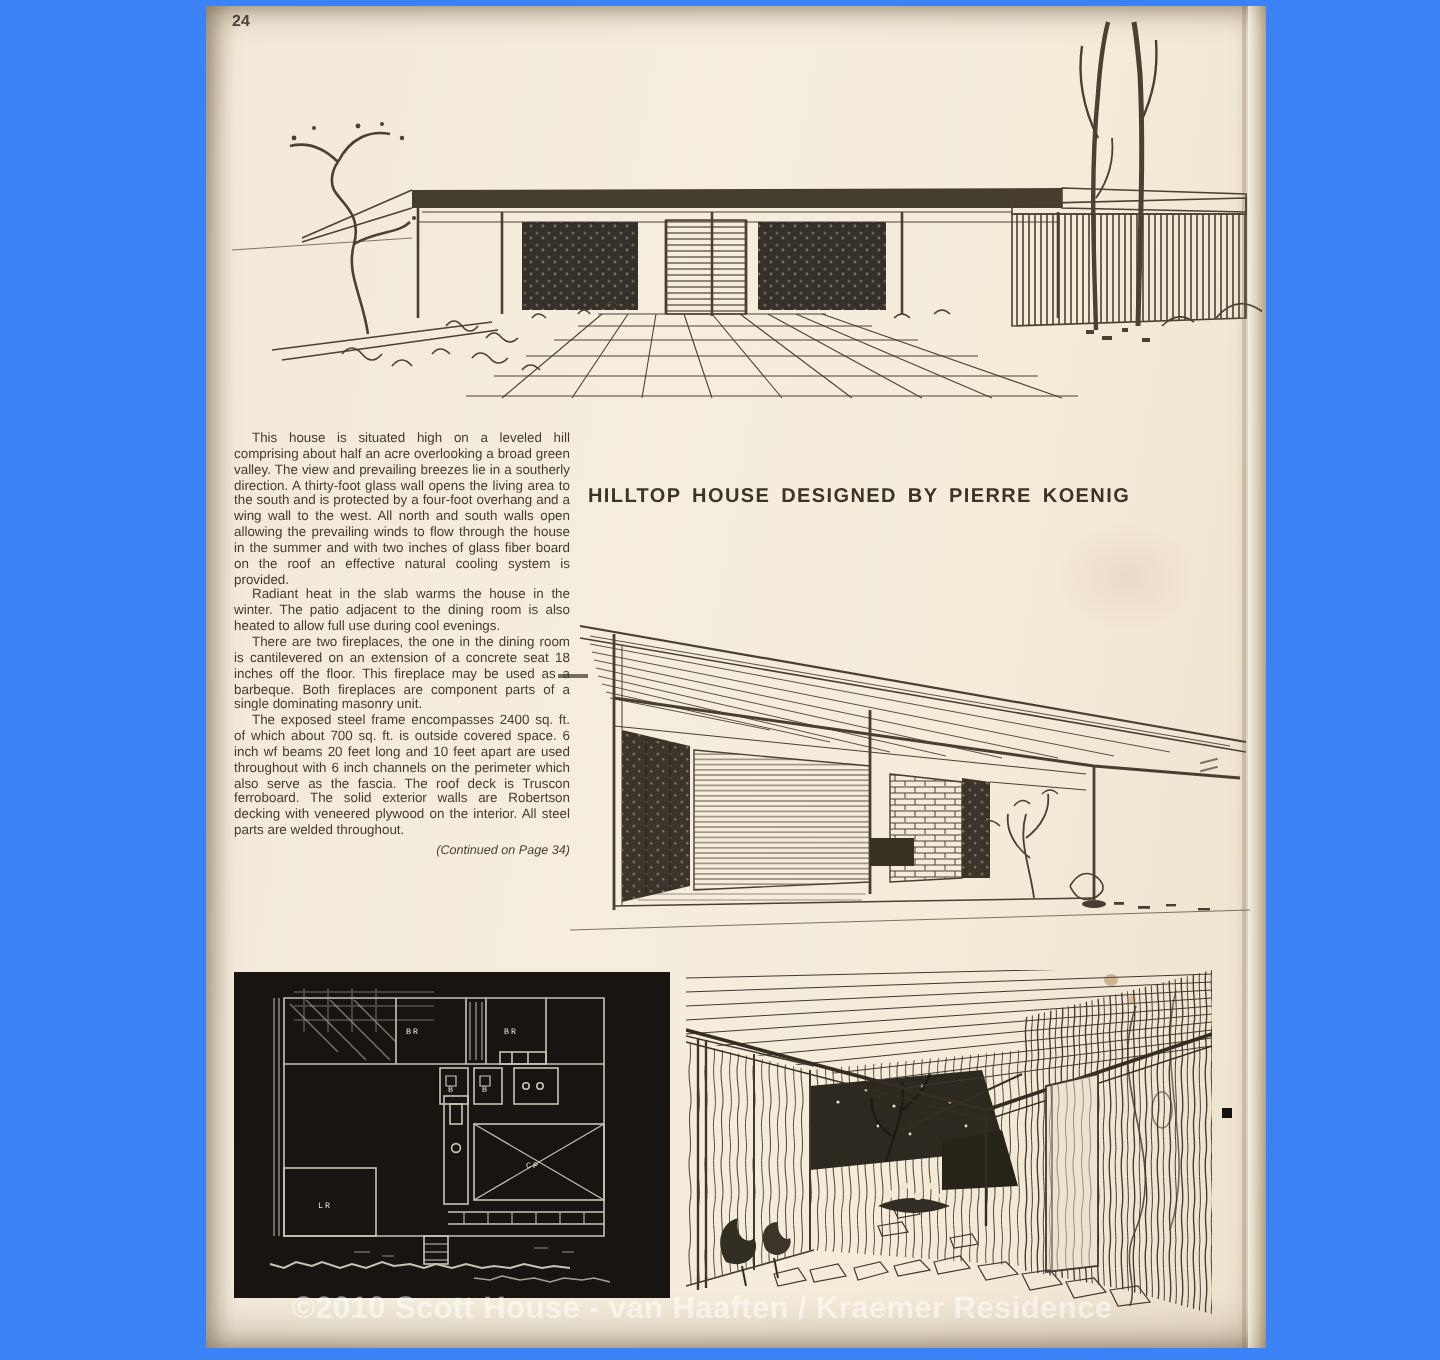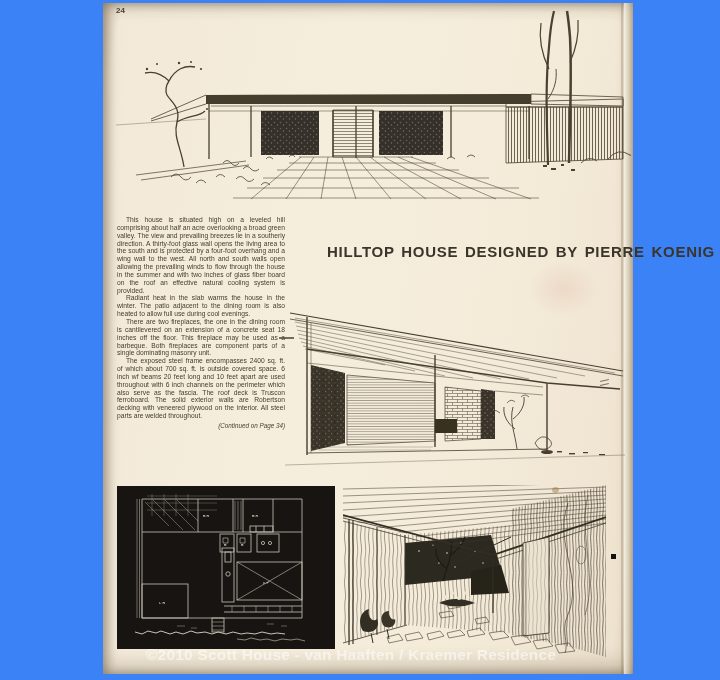--- a/index.html
+++ b/index.html
@@ -11,21 +11,21 @@
                     inset -6px 0 10px rgba(70,50,30,.18), inset 5px 0 9px rgba(70,50,30,.25);}
   .paper::after{content:"";position:absolute;right:10px;top:0;width:2px;height:100%;
          background:rgba(120,100,70,.25);}
   .paper::before{content:"";position:absolute;right:0;top:0;width:9px;height:100%;
          background:linear-gradient(90deg,rgba(255,252,240,.7),rgba(180,160,120,.35));}
   .pagenum{position:absolute;left:13px;top:3px;font-size:8px;font-weight:bold;color:#4a4234;}
   .article{position:absolute;left:14px;top:213px;width:168px;color:#433b2e;
            font-size:6.7px;line-height:7.85px;text-align:justify;}
   .article p{margin:0;text-indent:9px;}
   .continued{margin-top:2px;text-align:right;font-style:italic;font-size:6.3px;color:#4a4234;}
-  .headline{position:absolute;left:224px;top:240px;font-size:15px;font-weight:bold;
+  .headline{position:absolute;left:191px;top:240px;font-size:10px;font-weight:bold;
             letter-spacing:.7px;word-spacing:2px;color:#3b342a;white-space:nowrap;}
   .fig{position:absolute;}
   .fig-top{left:8px;top:4px;}
   .fig-mid{left:182px;top:300px;}
   .fig-plan{left:14px;top:483px;}
   .fig-int{left:240px;top:482px;}
   .watermark{position:absolute;left:146px;top:646px;font-size:15.5px;font-weight:bold;
              color:rgba(255,255,255,.55);letter-spacing:.2px;white-space:nowrap;z-index:9;}
   .dashL{position:absolute;left:176px;top:334px;width:15px;height:1.5px;background:#4a4234;opacity:.75;}
   .eq1,.eq2{position:absolute;width:9px;height:1.2px;background:#4a4234;opacity:.7;transform:rotate(-14deg);}

